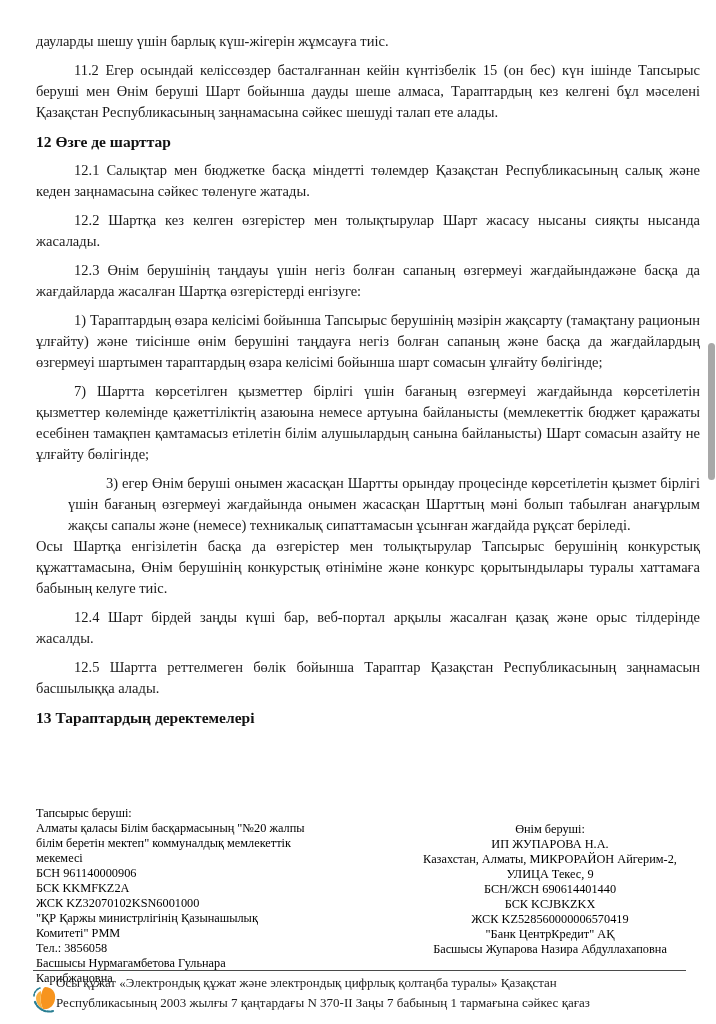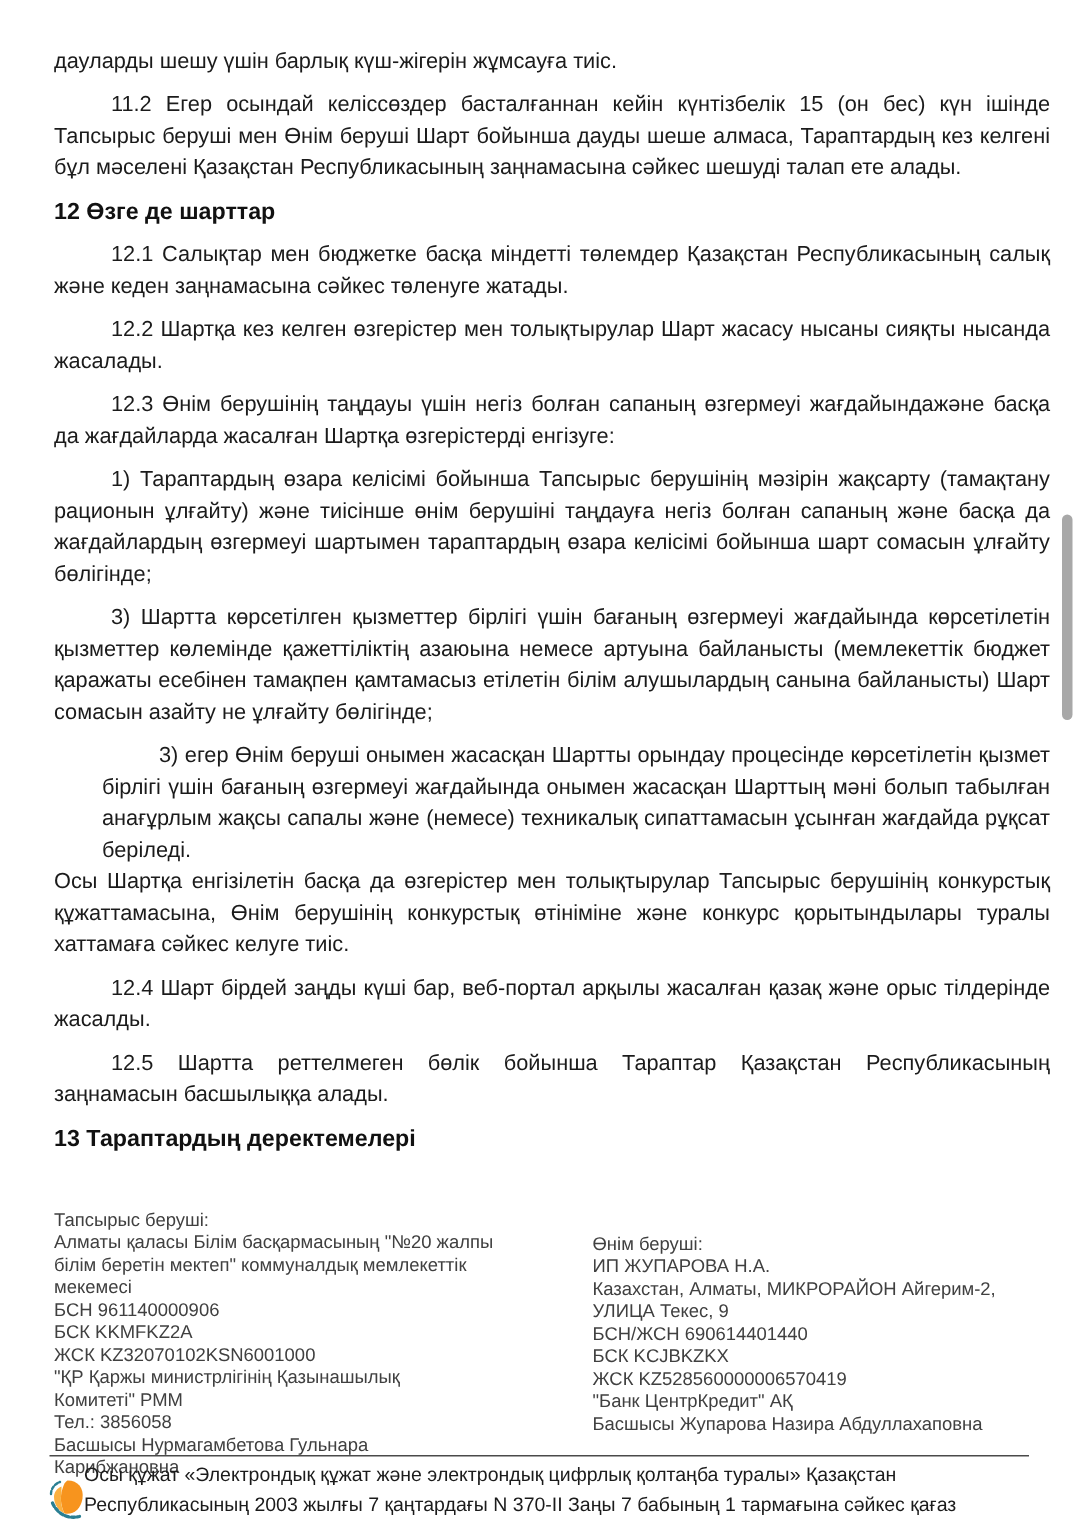--- a/index.html
+++ b/index.html
@@ -1,42 +1,42 @@
 <!DOCTYPE html>
 <html><head>
 <meta charset="utf-8">
 <style>
   html,body{margin:0;padding:0;background:#ffffff;}
   .page{
     position:relative;
     width:716px;height:1024px;
     background:#ffffff;
     overflow:hidden;
-    font-family:Liberation Sans, sans-serif;
+    font-family:Liberation Serif, serif;
     color:#1b1b1b;
   }
   .content{
     position:absolute;left:36px;top:31px;width:664px;
     font-size:14.5px;line-height:21px;
   }
   .content p{margin:0 0 8px 0;text-align:justify;}
   .content p.ind{text-indent:38px;}
   .content p.mb0{margin-bottom:0;margin-left:32px;}
   .content h3{
     margin:0 0 8px 0;
     font-size:15.5px;line-height:21px;
     text-align:left;font-weight:bold;color:#111;
   }
   .col{
     position:absolute;
     font-size:12.3px;line-height:15px;
-    color:#404040;
+    color:#000000;
   }
   .col-customer{left:36px;top:806px;width:330px;}
-  .col-supplier{left:395px;top:822px;width:310px;}
+  .col-supplier{left:395px;top:822px;width:310px;text-align:center;}
   .footer-rule{
     position:absolute;left:33px;top:970px;width:653px;height:0;
     border-top:1px solid #4a4a4a;
   }
   .footer-note{
     position:absolute;left:56px;top:973px;width:612px;
     font-size:13px;line-height:19.5px;color:#1b1b1b;
   }
   .stamp{position:absolute;left:32px;top:986px;width:26px;height:29px;}
   .scroll-thumb{
@@ -50,23 +50,23 @@
 <div class="page">
 
   <div class="content">
     <p class="noindent">дауларды шешу үшін барлық күш-жігерін жұмсауға тиіс.</p>
     <p class="ind">11.2 Егер осындай келіссөздер басталғаннан кейін күнтізбелік 15 (он бес) күн ішінде Тапсырыс беруші мен Өнім беруші Шарт бойынша дауды шеше алмаса, Тараптардың кез келгені бұл мәселені Қазақстан Республикасының заңнамасына сәйкес шешуді талап ете алады.</p>
     <h3>12 Өзге де шарттар</h3>
     <p class="ind">12.1 Салықтар мен бюджетке басқа міндетті төлемдер Қазақстан Республикасының салық және кеден заңнамасына сәйкес төленуге жатады.</p>
     <p class="ind">12.2 Шартқа кез келген өзгерістер мен толықтырулар Шарт жасасу нысаны сияқты нысанда жасалады.</p>
     <p class="ind">12.3 Өнім берушінің таңдауы үшін негіз болған сапаның өзгермеуі жағдайындажәне басқа да жағдайларда жасалған Шартқа өзгерістерді енгізуге:</p>
     <p class="ind">1) Тараптардың өзара келісімі бойынша Тапсырыс берушінің мәзірін жақсарту (тамақтану рационын ұлғайту) және тиісінше өнім берушіні таңдауға негіз болған сапаның және басқа да жағдайлардың өзгермеуі шартымен тараптардың өзара келісімі бойынша шарт сомасын ұлғайту бөлігінде;</p>
-    <p class="ind">3) Шартта көрсетілген қызметтер бірлігі үшін бағаның өзгермеуі жағдайында көрсетілетін қызметтер көлемінде қажеттіліктің азаюына немесе артуына байланысты (мемлекеттік бюджет қаражаты есебінен тамақпен қамтамасыз етілетін білім алушылардың санына байланысты) Шарт сомасын азайту не ұлғайту бөлігінде;</p>
+    <p class="ind">7) Шартта көрсетілген қызметтер бірлігі үшін бағаның өзгермеуі жағдайында көрсетілетін қызметтер көлемінде қажеттіліктің азаюына немесе артуына байланысты (мемлекеттік бюджет қаражаты есебінен тамақпен қамтамасыз етілетін білім алушылардың санына байланысты) Шарт сомасын азайту не ұлғайту бөлігінде;</p>
     <p class="ind mb0">3) егер Өнім беруші онымен жасасқан Шартты орындау процесінде көрсетілетін қызмет бірлігі үшін бағаның өзгермеуі жағдайында онымен жасасқан Шарттың мәні болып табылған анағұрлым жақсы сапалы және (немесе) техникалық сипаттамасын ұсынған жағдайда рұқсат беріледі.</p>
-    <p>Осы Шартқа енгізілетін басқа да өзгерістер мен толықтырулар Тапсырыс берушінің конкурстық құжаттамасына, Өнім берушінің конкурстық өтініміне және конкурс қорытындылары туралы хаттамаға сәйкес келуге тиіс.</p>
+    <p>Осы Шартқа енгізілетін басқа да өзгерістер мен толықтырулар Тапсырыс берушінің конкурстық құжаттамасына, Өнім берушінің конкурстық өтініміне және конкурс қорытындылары туралы хаттамаға бабының келуге тиіс.</p>
     <p class="ind">12.4 Шарт бірдей заңды күші бар, веб-портал арқылы жасалған қазақ және орыс тілдерінде жасалды.</p>
     <p class="ind">12.5 Шартта реттелмеген бөлік бойынша Тараптар Қазақстан Республикасының заңнамасын басшылыққа алады.</p>
     <h3>13 Тараптардың деректемелері</h3>
   </div>
 
   <div class="col col-customer">
       <div>Тапсырыс беруші:</div>
       <div>Алматы қаласы Білім басқармасының "№20 жалпы</div>
       <div>білім беретін мектеп" коммуналдық мемлекеттік</div>
       <div>мекемесі</div>

